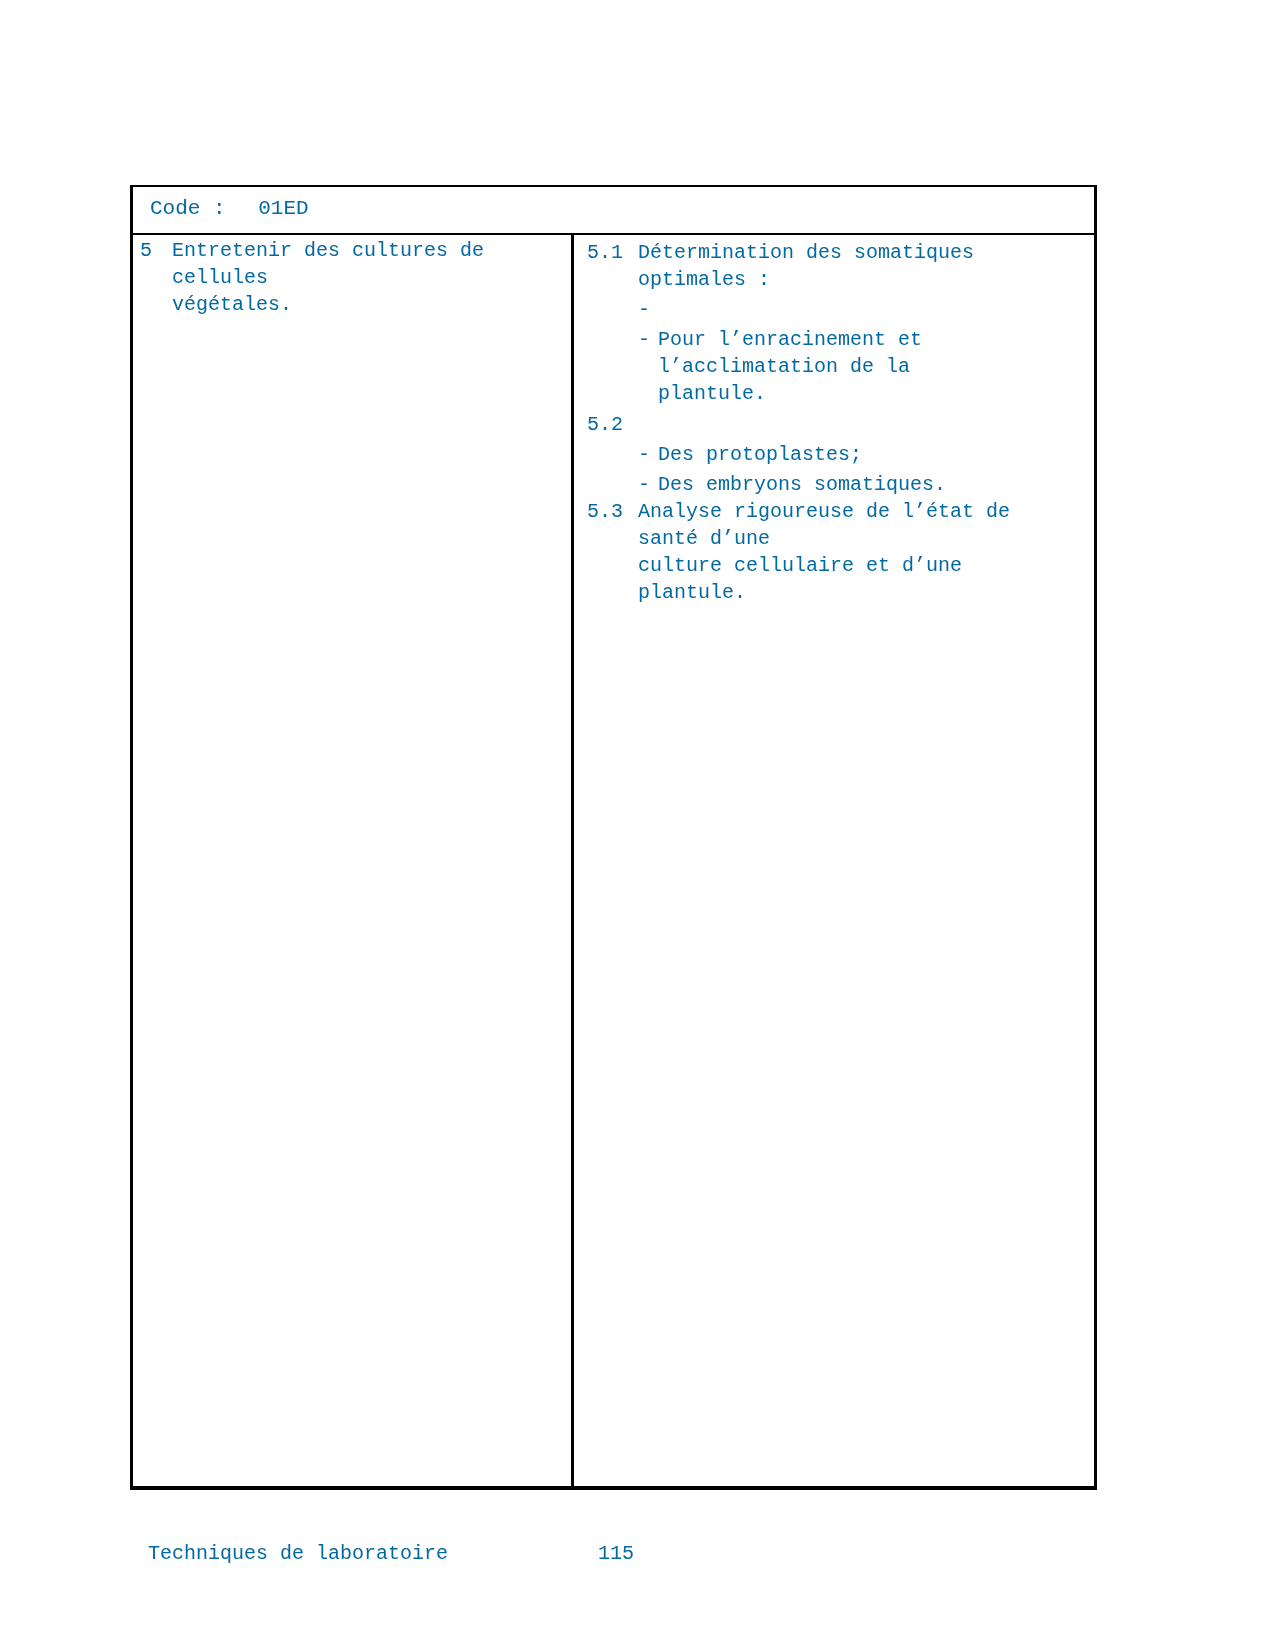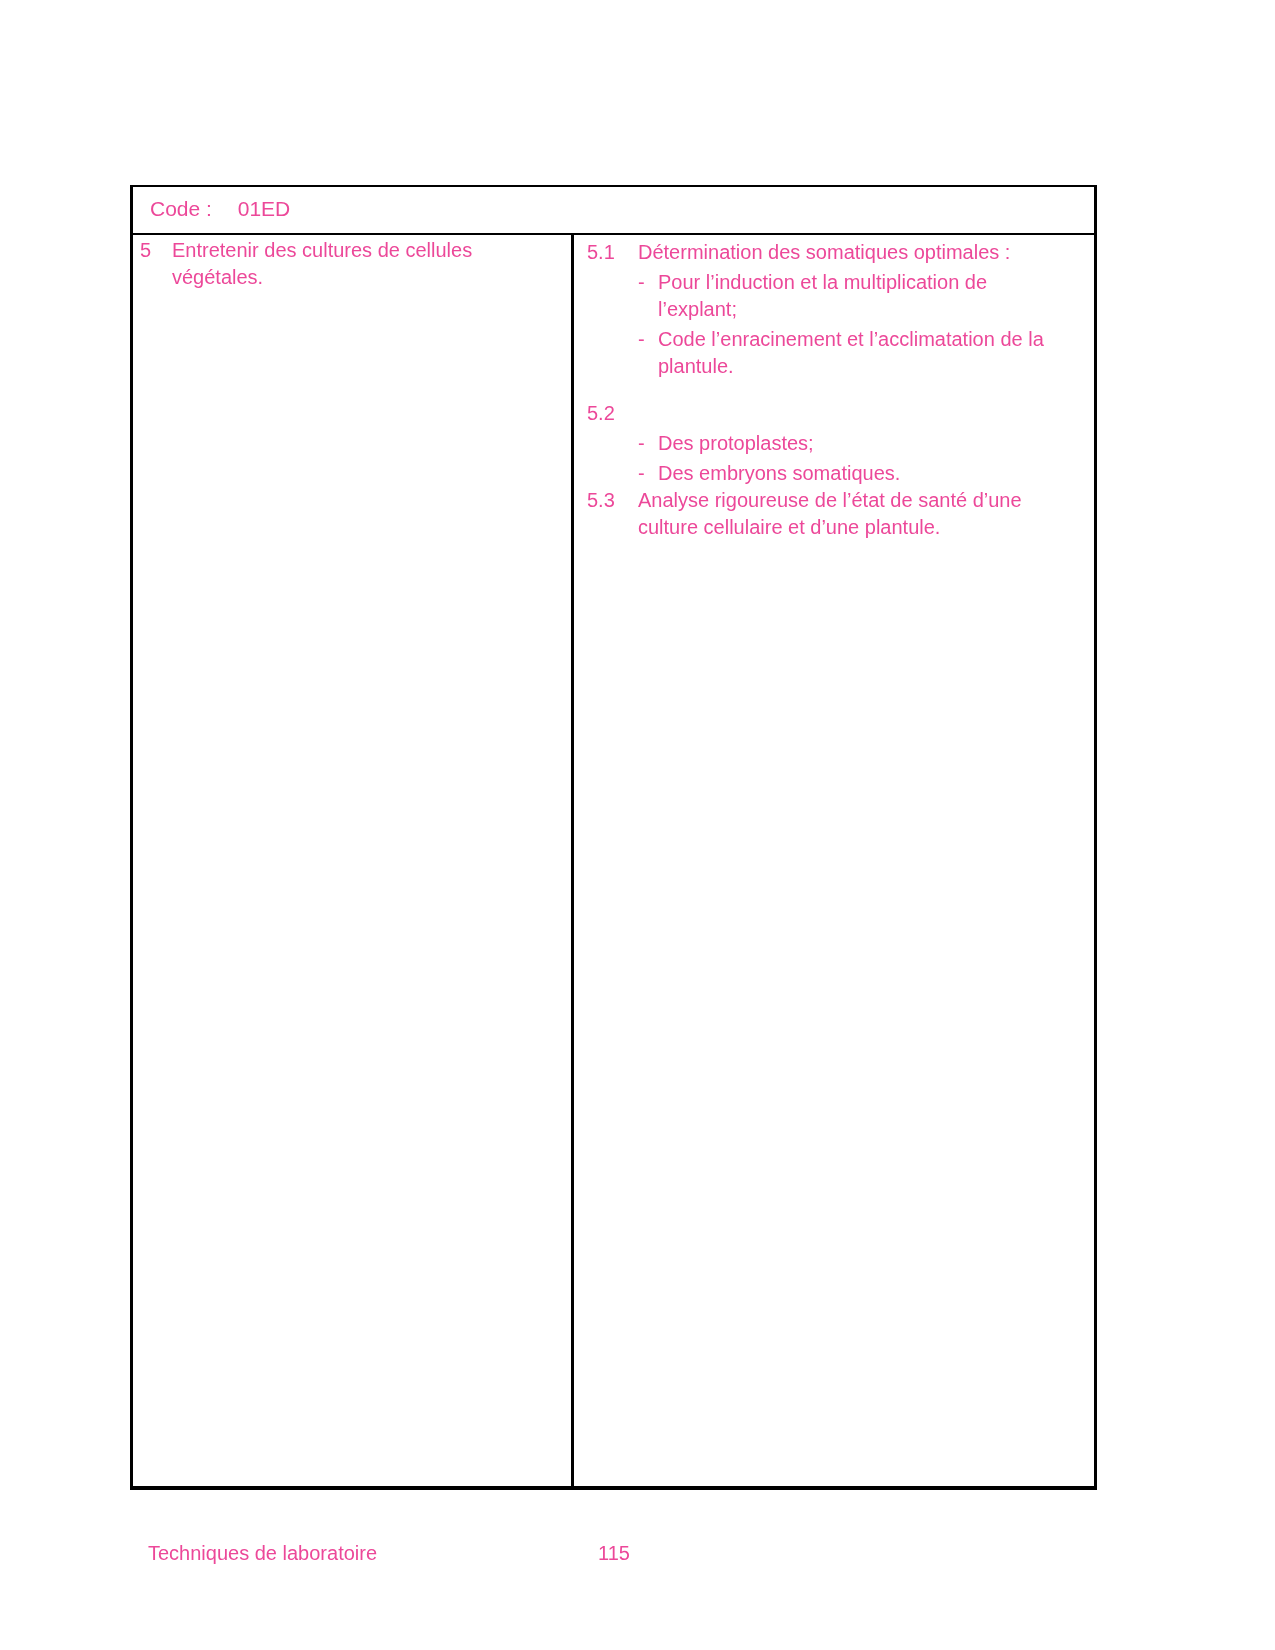--- a/index.html
+++ b/index.html
@@ -2,22 +2,22 @@
 <html><head>
 <meta charset="utf-8">
 <style>
   * { box-sizing: border-box; }
   html, body { margin: 0; padding: 0; background: #ffffff; }
   .page {
     position: relative;
     width: 1275px;
     height: 1650px;
     background: #ffffff;
-    color: #ec4899;
-    font-family: Liberation Sans, sans-serif;
+    color: #0369a1;
+    font-family: Liberation Mono, monospace;
     font-size: 20px;
     line-height: 27px;
   }
   .doc-table {
     position: absolute;
     left: 130px;
     top: 185px;
     width: 967px;
     height: 1305px;
     border: 3px solid #000000;
@@ -50,21 +50,21 @@
   .col-left .num { flex: 0 0 32px; }
   .col-right .num { flex: 0 0 51px; }
   .sub {
     display: flex;
     align-items: flex-start;
     margin-left: 51px;
     margin-top: 3px;
   }
   .sub .dash { flex: 0 0 20px; }
   .sub .txt { white-space: pre-line; }
-  .gap-top { margin-top: 20px; }
+  .gap-top { margin-top: 4px; }
   .footer {
     position: absolute;
     left: 0;
     top: 1532px;
     width: 100%;
     height: 28px;
   }
   .footer span { position: absolute; top: 8px; white-space: nowrap; }
   .f-left  { left: 148px; }
   .f-page  { left: 598px; }
@@ -93,26 +93,24 @@
       </div>
 
       <div class="col-right">
 
         <div class="item">
           <span class="num">5.1</span>
           <span class="txt">Détermination des somatiques optimales :</span>
         </div>
         <div class="sub">
           <span class="dash">-</span>
-          <span class="txt">Pour l’induction et la multiplication de
-l’explant;</span>
         </div>
         <div class="sub">
           <span class="dash">-</span>
-          <span class="txt">Code l’enracinement et l’acclimatation de la
+          <span class="txt">Pour l’enracinement et l’acclimatation de la
 plantule.</span>
         </div>
 
         <div class="item gap-top">
           <span class="num">5.2</span>
         </div>
         <div class="sub">
           <span class="dash">-</span>
           <span class="txt">Des protoplastes;</span>
         </div>

